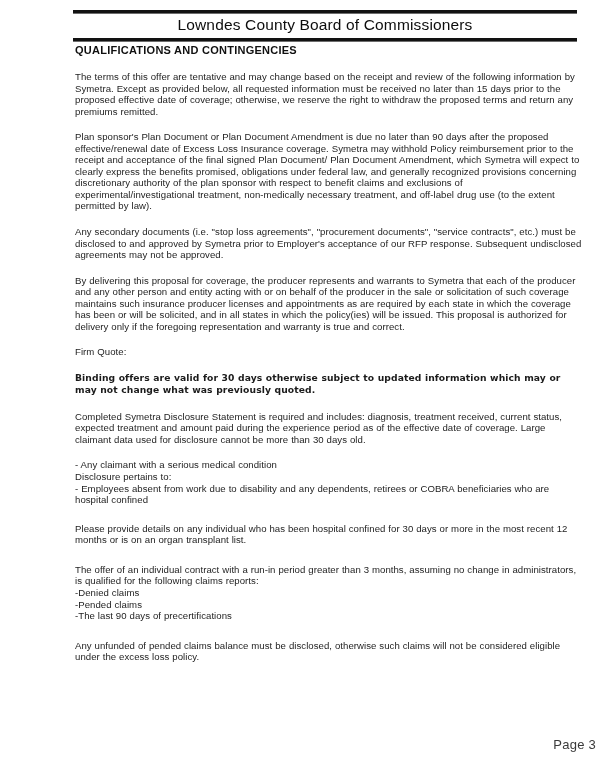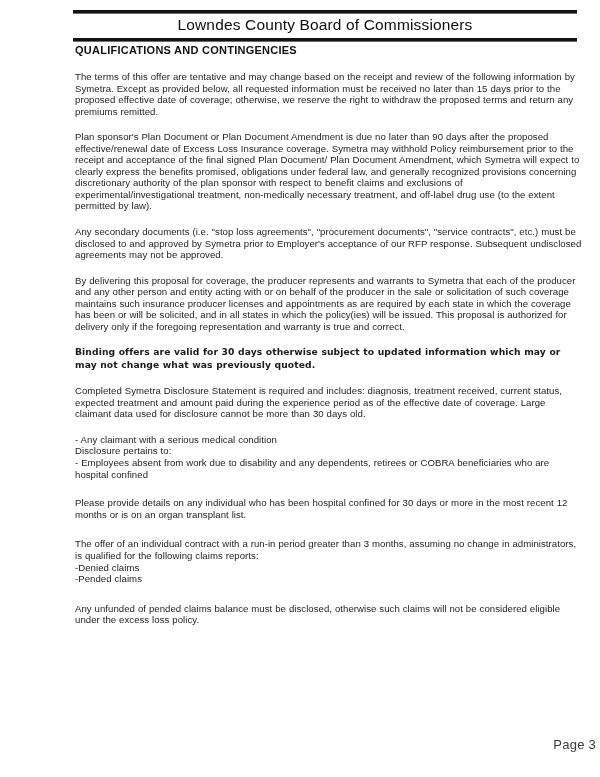--- a/index.html
+++ b/index.html
@@ -122,38 +122,40 @@
   <div class="body-area">
 
     <p class="para lead-gap">The terms of this offer are tentative and may change based on the receipt and review of the following information by Symetra. Except as provided below, all requested information must be received no later than 15 days prior to the proposed effective date of coverage; otherwise, we reserve the right to withdraw the proposed terms and return any premiums remitted.</p>
 
     <p class="para lead-gap">Plan sponsor's Plan Document or Plan Document Amendment is due no later than 90 days after the proposed effective/renewal date of Excess Loss Insurance coverage. Symetra may withhold Policy reimbursement prior to the receipt and acceptance of the final signed Plan Document/ Plan Document Amendment, which Symetra will expect to clearly express the benefits promised, obligations under federal law, and generally recognized provisions concerning discretionary authority of the plan sponsor with respect to benefit claims and exclusions of experimental/investigational treatment, non-medically necessary treatment, and off-label drug use (to the extent permitted by law).</p>
 
     <p class="para lead-gap">Any secondary documents (i.e. "stop loss agreements", "procurement documents", "service contracts", etc.) must be disclosed to and approved by Symetra prior to Employer's acceptance of our RFP response. Subsequent undisclosed agreements may not be approved.</p>
 
     <p class="para lead-gap">By delivering this proposal for coverage, the producer represents and warrants to Symetra that each of the producer and any other person and entity acting with or on behalf of the producer in the sale or solicitation of such coverage maintains such insurance producer licenses and appointments as are required by each state in which the coverage has been or will be solicited, and in all states in which the policy(ies) will be issued. This proposal is authorized for delivery only if the foregoing representation and warranty is true and correct.</p>
 
+    <p class="para lead-gap">Firm Quote:</p>
 
 
     <p class="para alt-font lead-gap">Binding offers are valid for 30 days otherwise subject to updated information which may or may not change what was previously quoted.</p>
 
     <p class="para lead-gap">Completed Symetra Disclosure Statement is required and includes: diagnosis, treatment received, current status, expected treatment and amount paid during the experience period as of the effective date of coverage. Large claimant data used for disclosure cannot be more than 30 days old.</p>
 
     <div class="list-block">
       <p class="para nogap">- Any claimant with a serious medical condition</p>
       <p class="para nogap">Disclosure pertains to:</p>
       <p class="para nogap">- Employees absent from work due to disability and any dependents, retirees or COBRA beneficiaries who are hospital confined</p>
     </div>
 
     <p class="para" style="margin-top:17px; margin-bottom:18px;">Please provide details on any individual who has been hospital confined for 30 days or more in the most recent 12 months or is on an organ transplant list.</p>
 
     <div class="list-block">
       <p class="para nogap">The offer of an individual contract with a run-in period greater than 3 months, assuming no change in administrators, is qualified for the following claims reports:</p>
       <p class="para nogap">-Denied claims</p>
       <p class="para nogap">-Pended claims</p>
+      <p class="para nogap">-The last 90 days of precertifications</p>
     </div>
 
     <p class="para" style="margin-top:18px;">Any unfunded of pended claims balance must be disclosed, otherwise such claims will not be considered eligible under the excess loss policy.</p>
 
   </div>
 
   <div class="page-number">Page 3</div>
 
 </div>
 

